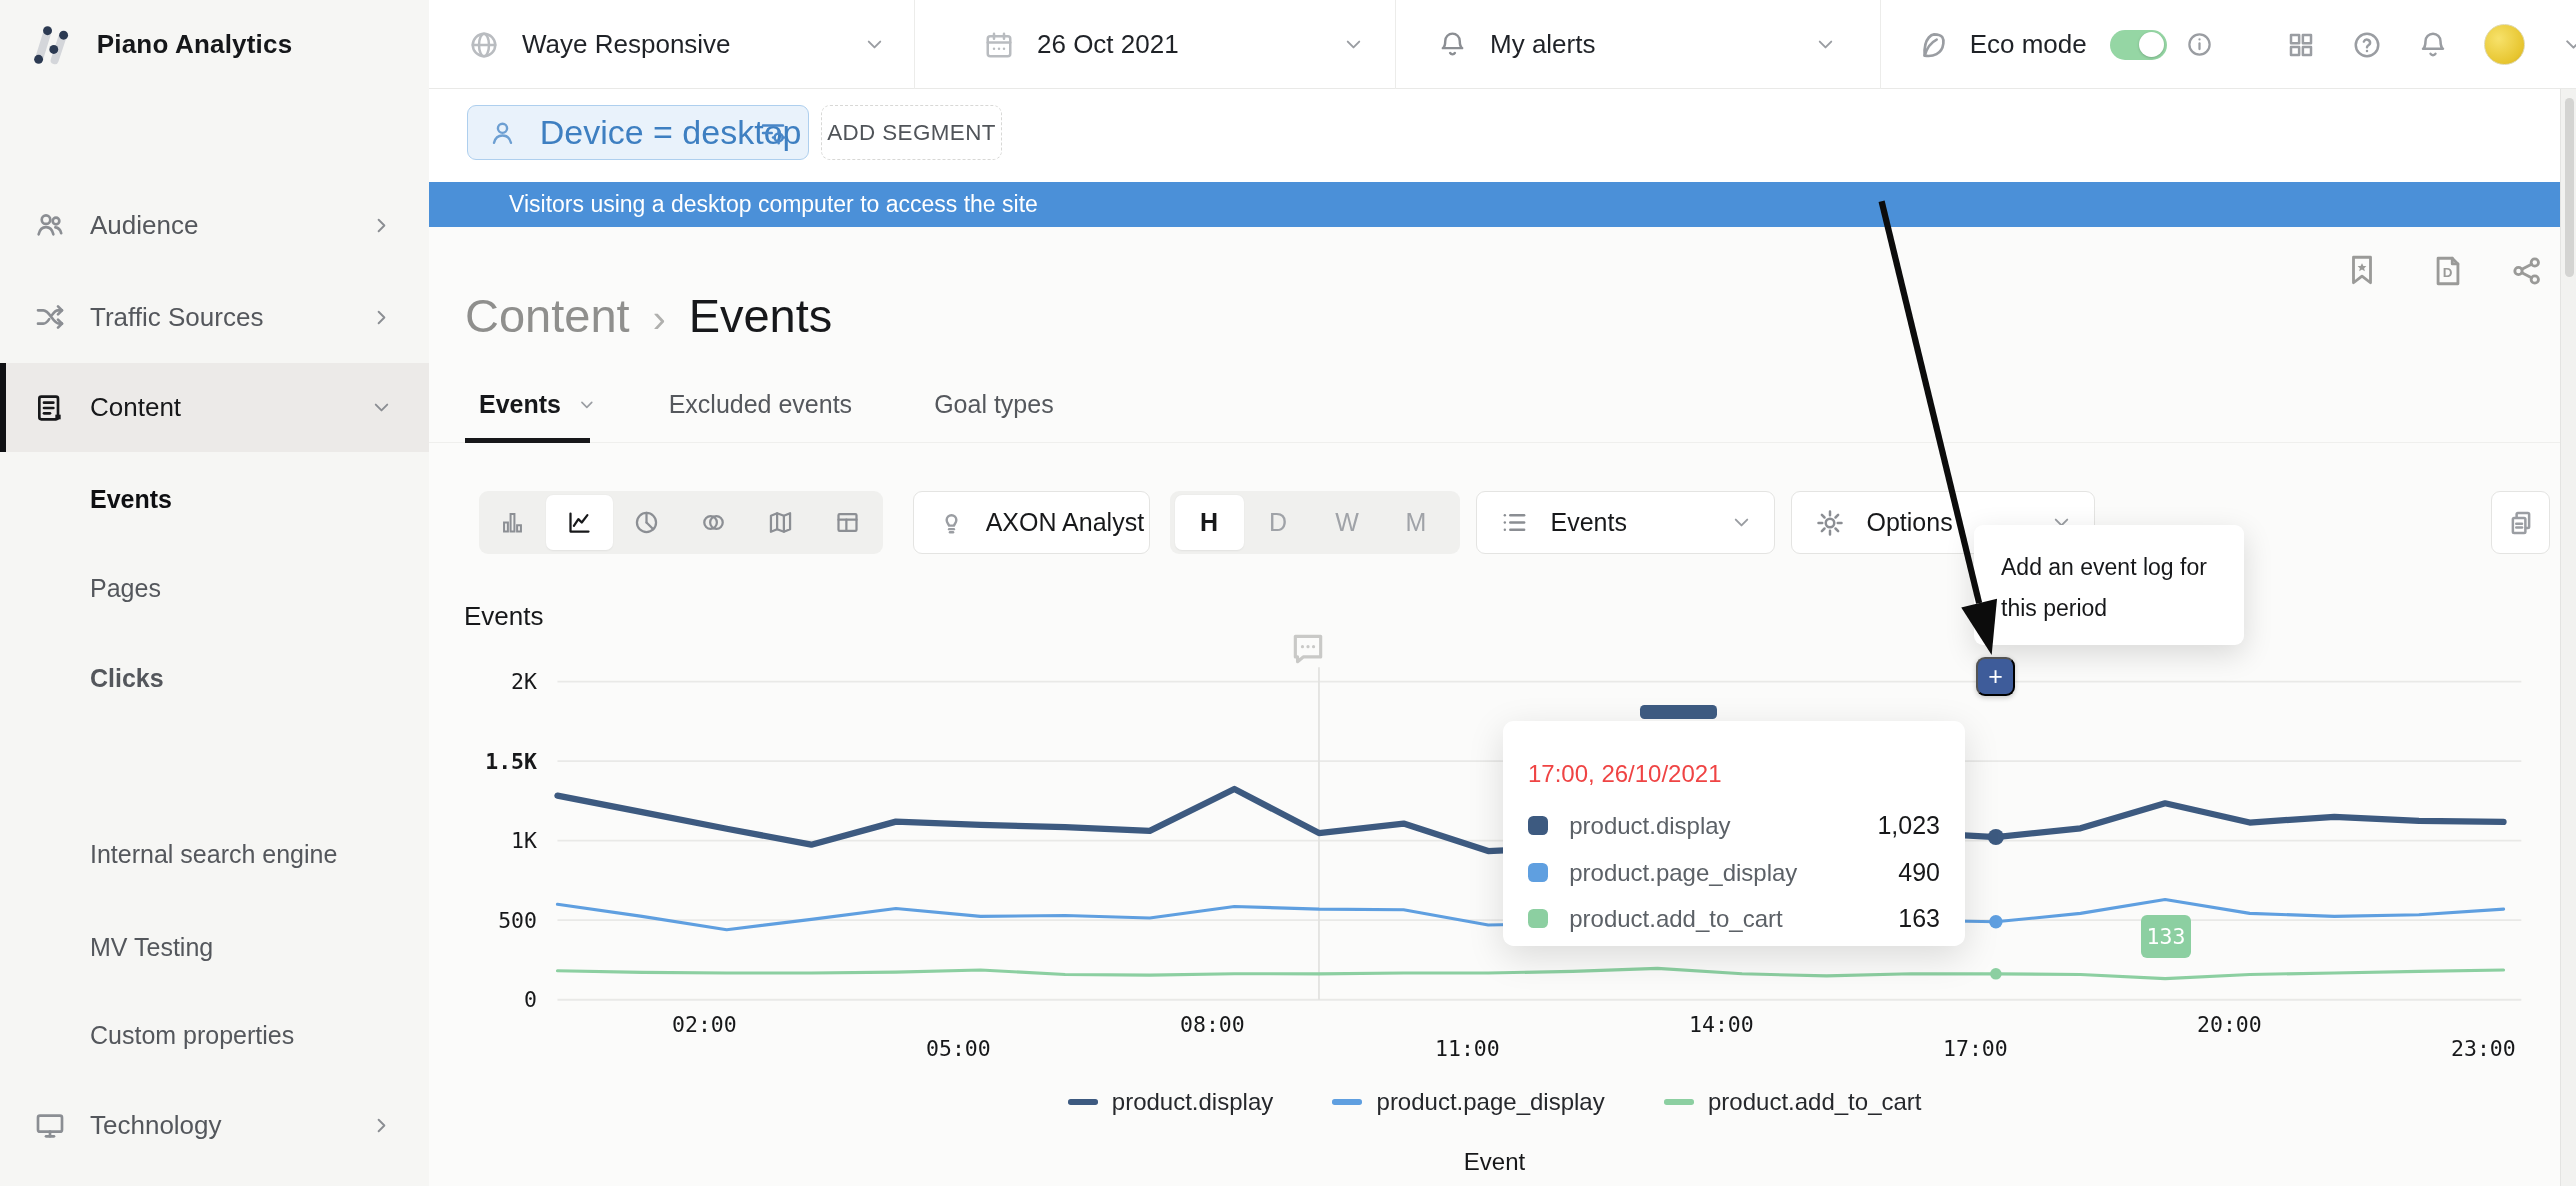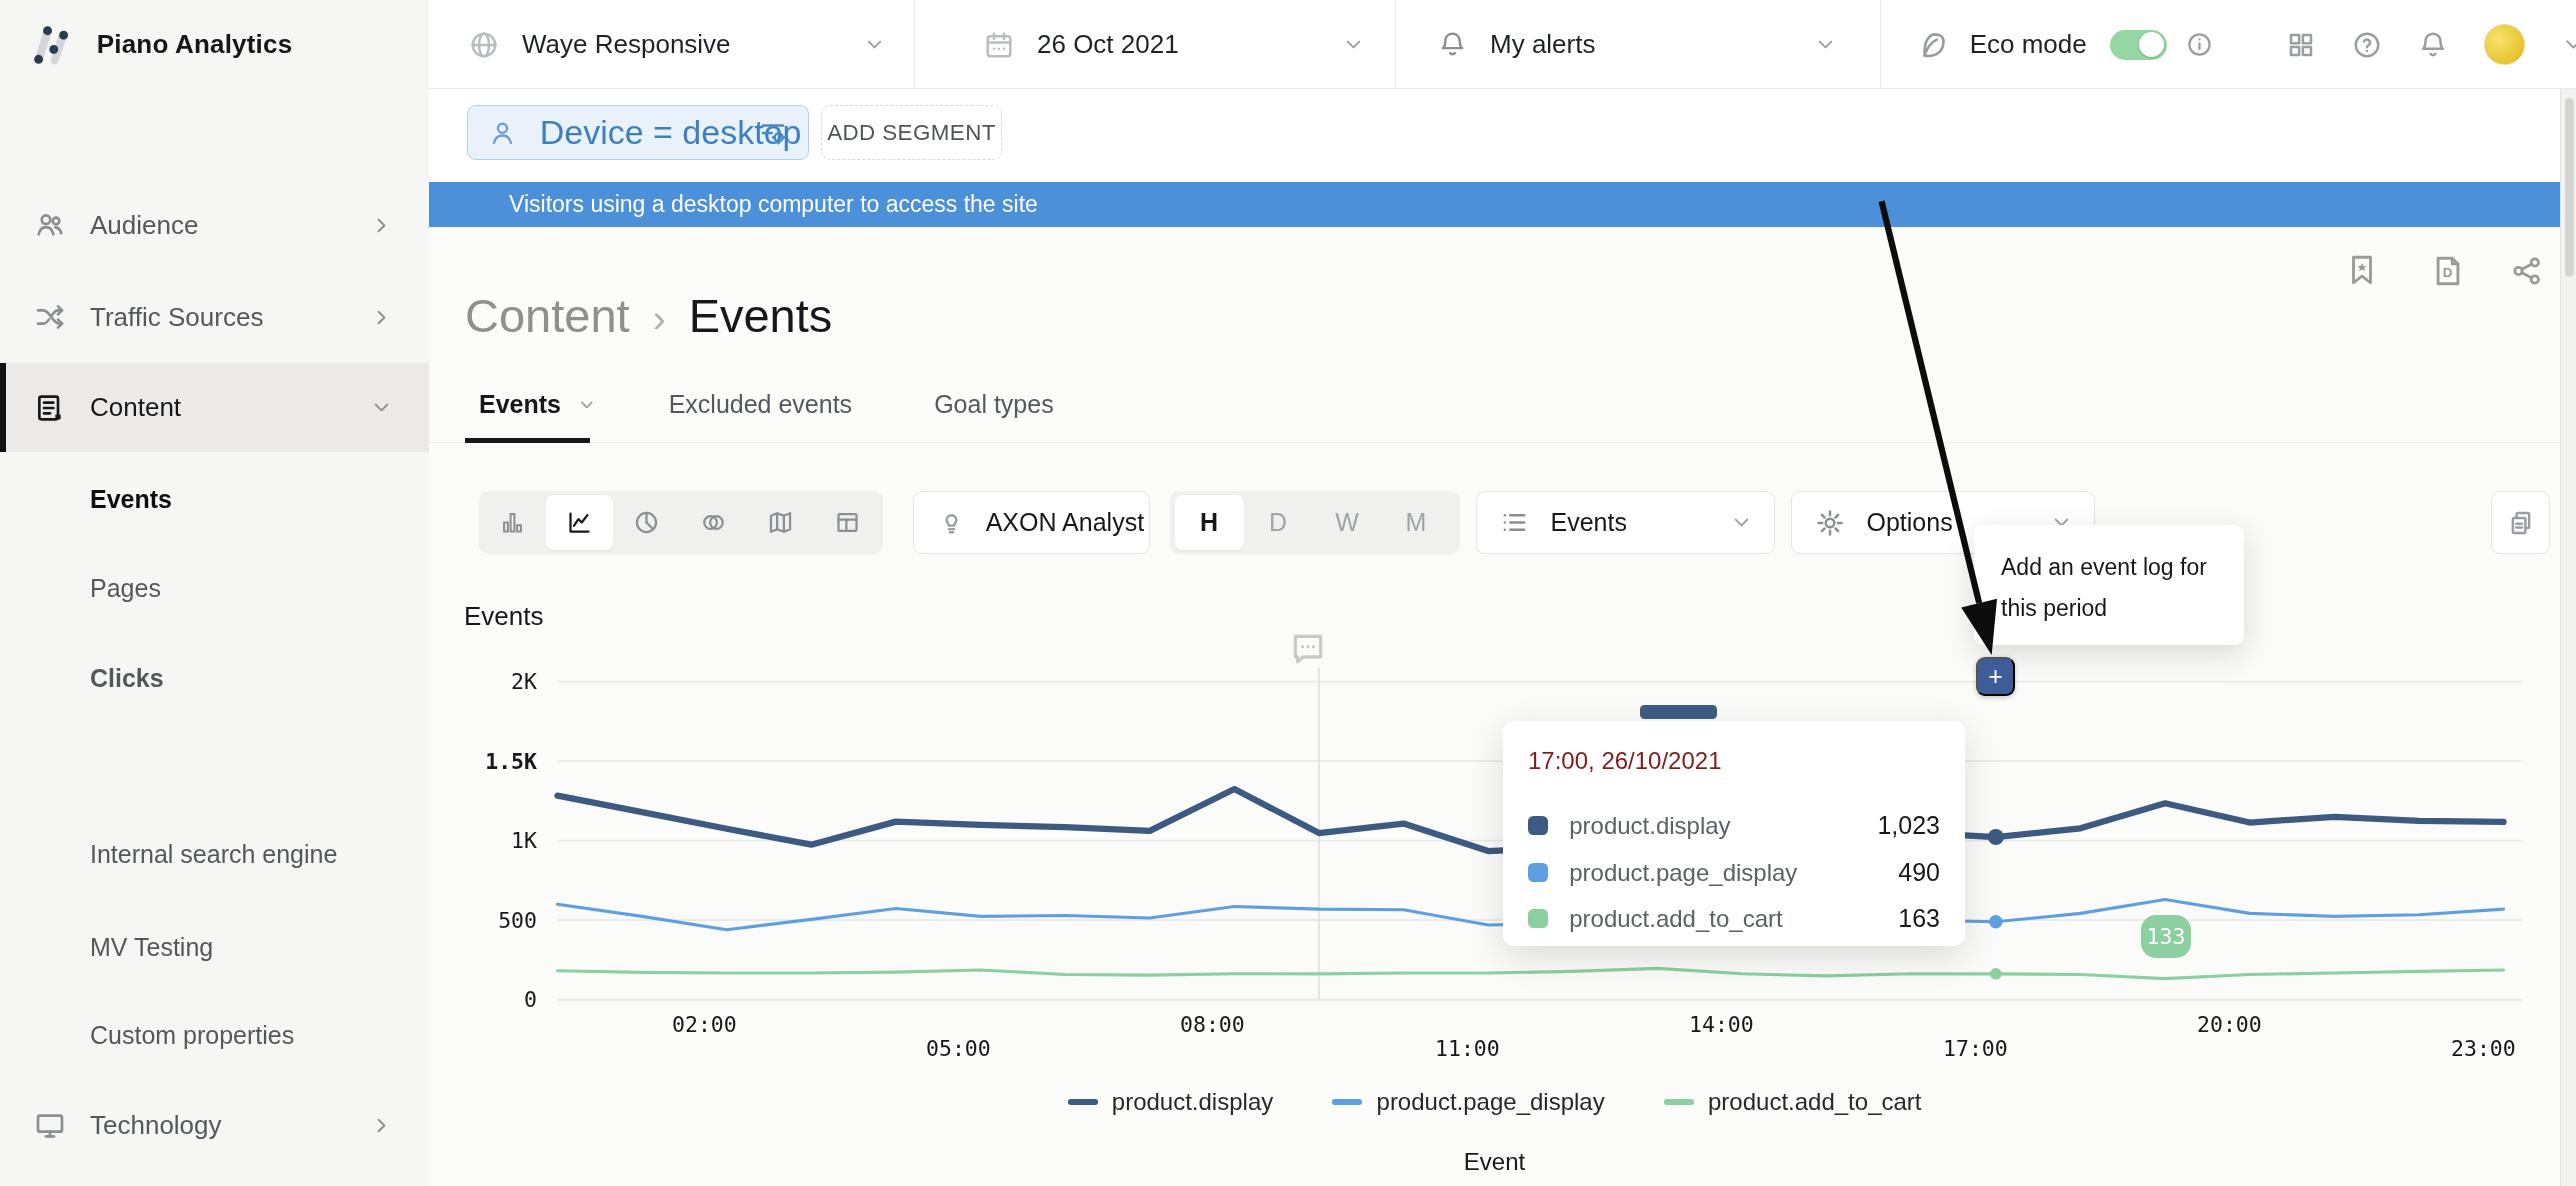--- a/index.html
+++ b/index.html
@@ -63,26 +63,26 @@
   .ct-tile { width:67px; height:63px; display:flex; align-items:center; justify-content:center; color:#8c8f94; cursor:pointer; }
   .ct-tile.active { background:#ffffff; border-radius:7.2px; height:55px; margin:3.6px 0; color:#17181a; box-shadow:0 0.9px 1.8px rgba(0,0,0,.06); }
   .gran-tile { width:69px; height:55px; margin:3.6px 0; display:flex; align-items:center; justify-content:center; font-size:25px; color:#a0a3a8; cursor:pointer; }
   .gran-tile.active { background:#ffffff; border-radius:7.2px; color:#17181a; font-weight:600; box-shadow:0 0.9px 1.8px rgba(0,0,0,.06); }
 
   
   .chart-title { position:absolute; left:464px; top:601px; font-size:26px; color:#17181a; font-weight:500; }
   .y-label { position:absolute; right:0; font-size:21.5px; font-family:"DejaVu Sans Mono", monospace; color:#17181a; line-height:23px; }
   .x-label { position:absolute; width:107px; text-align:left; font-size:21.5px; font-family:"DejaVu Sans Mono", monospace; color:#17181a; }
   .hover-pill { position:absolute; left:1640px; top:705px; width:77px; height:14.3px; border-radius:4.5px; background:#3d5a80; z-index:7; }
-  .min-badge { position:absolute; width:50px; height:43px; border-radius:15px; background:#8ccfa1; color:#ffffff; font-family:"DejaVu Sans Mono", monospace; font-size:21.5px; display:flex; align-items:center; justify-content:center; z-index:4; }
+  .min-badge { position:absolute; width:50px; height:43px; border-radius:6px; background:#8ccfa1; color:#ffffff; font-family:"DejaVu Sans Mono", monospace; font-size:21.5px; display:flex; align-items:center; justify-content:center; z-index:4; }
   .plus-btn { position:absolute; left:1976px; top:657px; width:39px; height:39px; border-radius:9px; background:#3e5c9a; color:#ffffff; font-size:25px; display:flex; align-items:center; justify-content:center; cursor:pointer; z-index:8; box-shadow:0 1.8px 5.4px rgba(0,0,0,.2); }
   .addlog-pop { position:absolute; left:1974px; top:525px; width:270px; height:120px; background:#ffffff; border-radius:9px; box-shadow:0 9px 30px rgba(0,0,0,.14); z-index:6; padding:21.5px 0 0 27px; }
   .addlog-pop .pop-line { font-size:23px; color:#17181a; line-height:41px; }
   .chart-tooltip { position:absolute; left:1503px; top:721px; width:462px; height:225px; background:#ffffff; border-radius:10.7px; box-shadow:0 10.7px 36px rgba(0,0,0,.13); z-index:6; }
-  .ct-title { position:absolute; left:25px; top:26px; font-size:24px; color:#7f1d1d; }
+  .ct-title { position:absolute; left:25px; top:39px; font-size:24px; color:#ef4444; }
   .ct-row { position:absolute; left:25px; right:25px; height:29px; display:flex; align-items:center; }
   .ct-swatch { width:19.7px; height:19.7px; border-radius:5.4px; flex:0 0 19.7px; }
   .ct-label { margin-left:21.5px; font-size:24px; color:#5c6167; }
   .ct-value { margin-left:auto; font-size:25px; color:#17181a; }
   .legend-row { position:absolute; left:429px; top:1088px; width:2131px; display:flex; justify-content:center; gap:59px; }
   .legend-item { display:flex; align-items:center; gap:14.3px; cursor:pointer; }
   .legend-dash { width:30px; height:5.4px; border-radius:2.7px; }
   .legend-label { font-size:24px; color:#26282c; }
   .axis-title { position:absolute; left:429px; top:1148px; width:2131px; text-align:center; font-size:24px; color:#17181a; }
 

